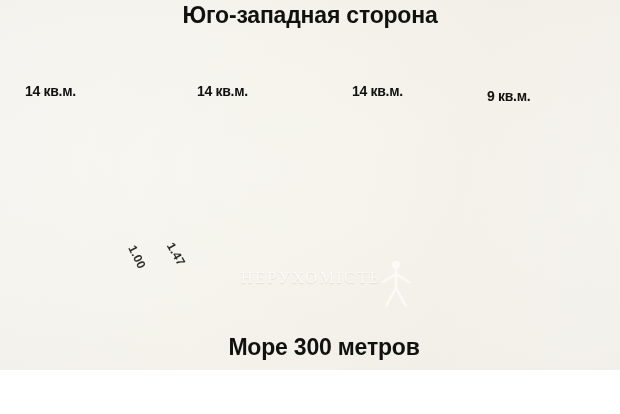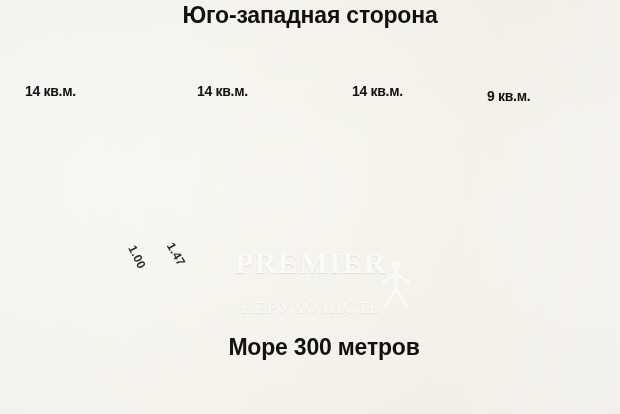--- a/index.html
+++ b/index.html
@@ -9,21 +9,21 @@
   }
   body {
     width: 620px;
     height: 414px;
     font-family: "Liberation Sans", sans-serif;
     overflow: hidden;
   }
   #plan-root {
     position: relative;
     width: 620px;
-    height: 414px;
+    height: 370px;
     background: #d946ef;
     overflow: hidden;
   }
   
   #paper-tint {
     position: absolute;
     inset: 0;
     background:
       linear-gradient(101deg, rgba(246,244,236,0.0) 0%, rgba(243,241,232,0.55) 40%, rgba(236,233,220,0.35) 72%, rgba(248,247,243,0.0) 100%),
       radial-gradient(130% 115% at 42% 46%, #fbfaf7 0%, #f3f1ec 58%, #eceadf 86%, #e8e6db 100%);
@@ -332,21 +332,20 @@
 
   <div class="txt room-label" id="room-label-3">14 кв.м.</div>
 
   <div class="txt room-label" id="room-label-4">9 кв.м.</div>
 
   <div class="dim-text" id="dim-left">1.00</div>
 
   <div class="dim-text" id="dim-right">1.47</div>
 
   <div id="watermark">
-    <div id="wm-main">PREMIER</div>
     <div id="wm-sub">НЕРУХОМІСТЬ</div>
   </div>
 
   <svg id="wm-figure" viewBox="0 0 40 52">
     <g stroke="#ffffff" stroke-width="2.6" fill="none" stroke-linecap="round" opacity="0.95">
       <circle cx="20" cy="7" r="4.2" fill="#ffffff" stroke="none"></circle>
       <line x1="20" y1="12" x2="20" y2="30"></line>
       <line x1="20" y1="16" x2="7" y2="24"></line>
       <line x1="20" y1="16" x2="33" y2="24"></line>
       <line x1="20" y1="30" x2="10" y2="48"></line>

